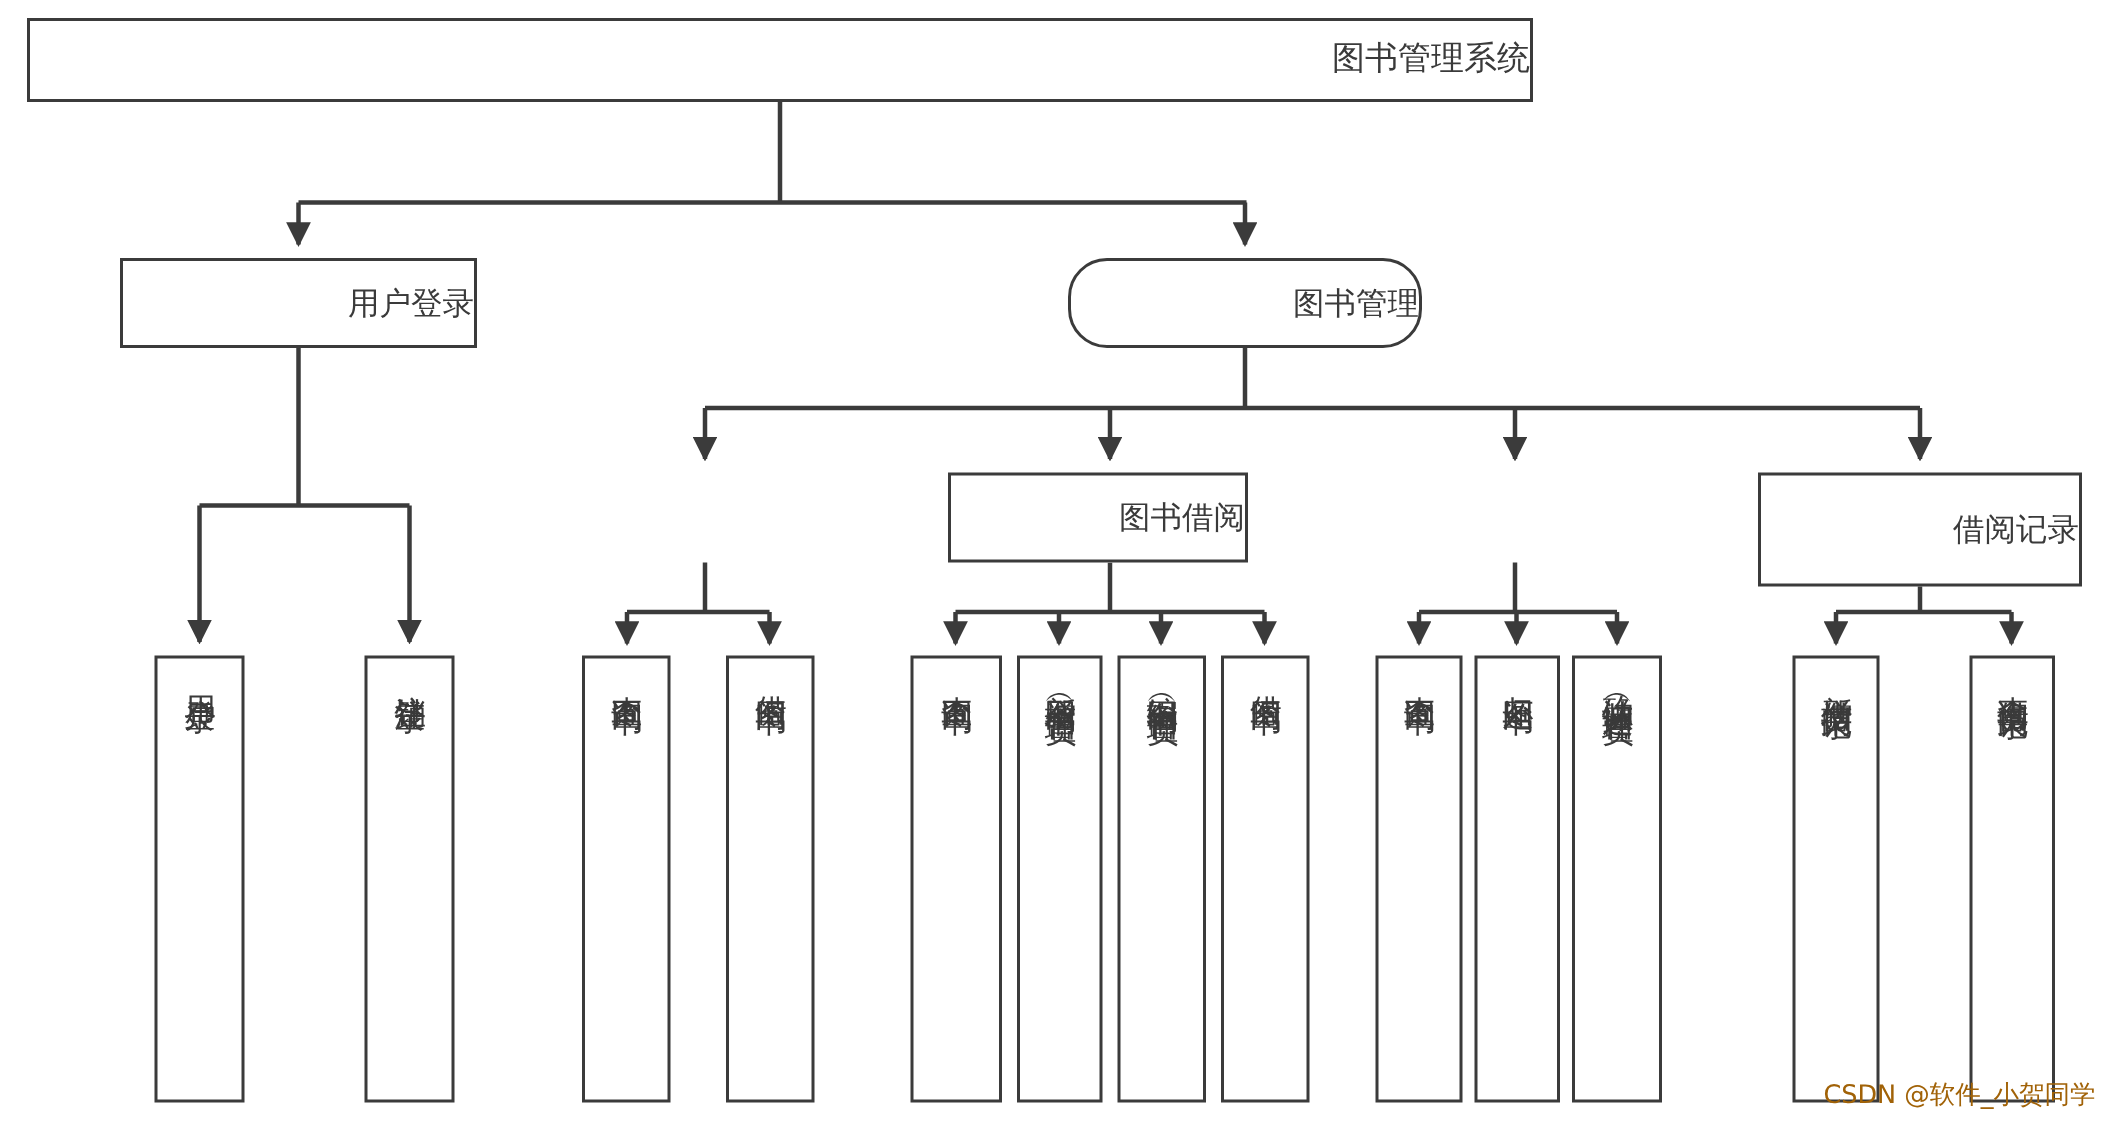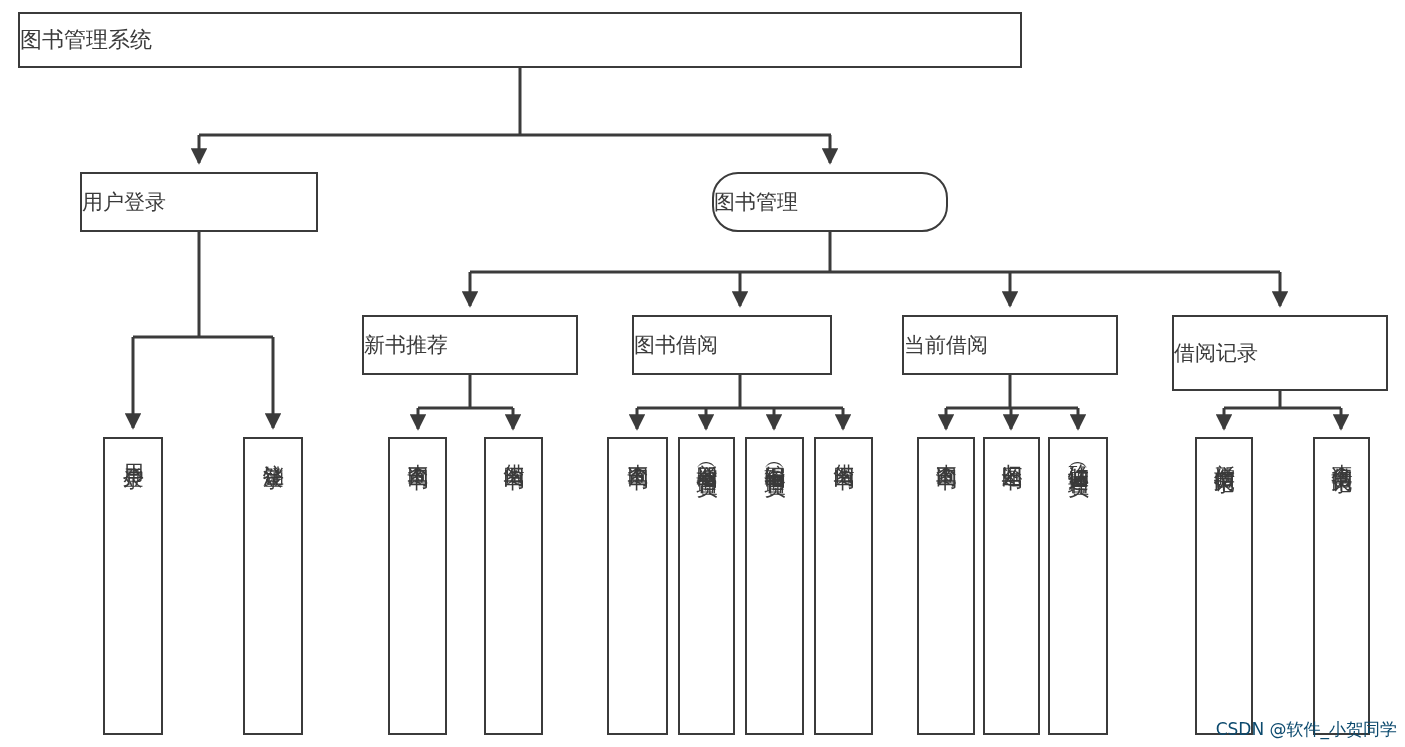--- a/index.html
+++ b/index.html
@@ -27,21 +27,21 @@
     height: 747px;
     pointer-events: none;
   }
   .node {
     position: absolute;
     box-sizing: border-box;
     border: 2px solid #3b3b3b;
     background: #ffffff;
     display: flex;
     align-items: center;
-    justify-content: flex-start;
+    justify-content: flex-end;
     color: #3a3a3a;
     z-index: 2;
   }
   .node .label {
     text-align: center;
     line-height: 1.15;
     color: #3a3a3a;
     white-space: nowrap;
   }
   .node.horiz .label {
@@ -62,21 +62,21 @@
     font-size: 21px;
     letter-spacing: 2px;
     line-height: 1;
     white-space: nowrap;
   }
   #watermark {
     position: absolute;
     right: 8px;
     bottom: 6px;
     font-size: 17px;
-    color: #0c4a6e;
+    color: #a16207;
     z-index: 3;
     white-space: nowrap;
     font-family: "DejaVu Sans", "Liberation Sans", sans-serif;
   }
 </style>
 </head>
 <body>
 
 <div id="canvas">
 
@@ -134,28 +134,22 @@
     <span class="label">图书管理系统</span>
   </div>
 
   <div class="node horiz" style="left: 80px; top: 172px; width: 238px; height: 60px;">
     <span class="label">用户登录</span>
   </div>
   <div class="node horiz" style="left: 712px; top: 172px; width: 236px; height: 60px; border-radius: 26px;">
     <span class="label">图书管理</span>
   </div>
 
-  <div class="node horiz" style="left: 362px; top: 315px; width: 216px; height: 60px;">
-    <span class="label">新书推荐</span>
-  </div>
   <div class="node horiz" style="left: 632px; top: 315px; width: 200px; height: 60px;">
     <span class="label">图书借阅</span>
-  </div>
-  <div class="node horiz" style="left: 902px; top: 315px; width: 216px; height: 60px;">
-    <span class="label">当前借阅</span>
   </div>
   <div class="node horiz" style="left: 1172px; top: 315px; width: 216px; height: 76px;">
     <span class="label">借阅记录</span>
   </div>
 
   <div class="node vert" style="left: 103px; top: 437px; width: 60px; height: 298px;">
     <span class="label">用户登录</span>
   </div>
   <div class="node vert" style="left: 243px; top: 437px; width: 60px; height: 298px;">
     <span class="label">注销登录</span>

